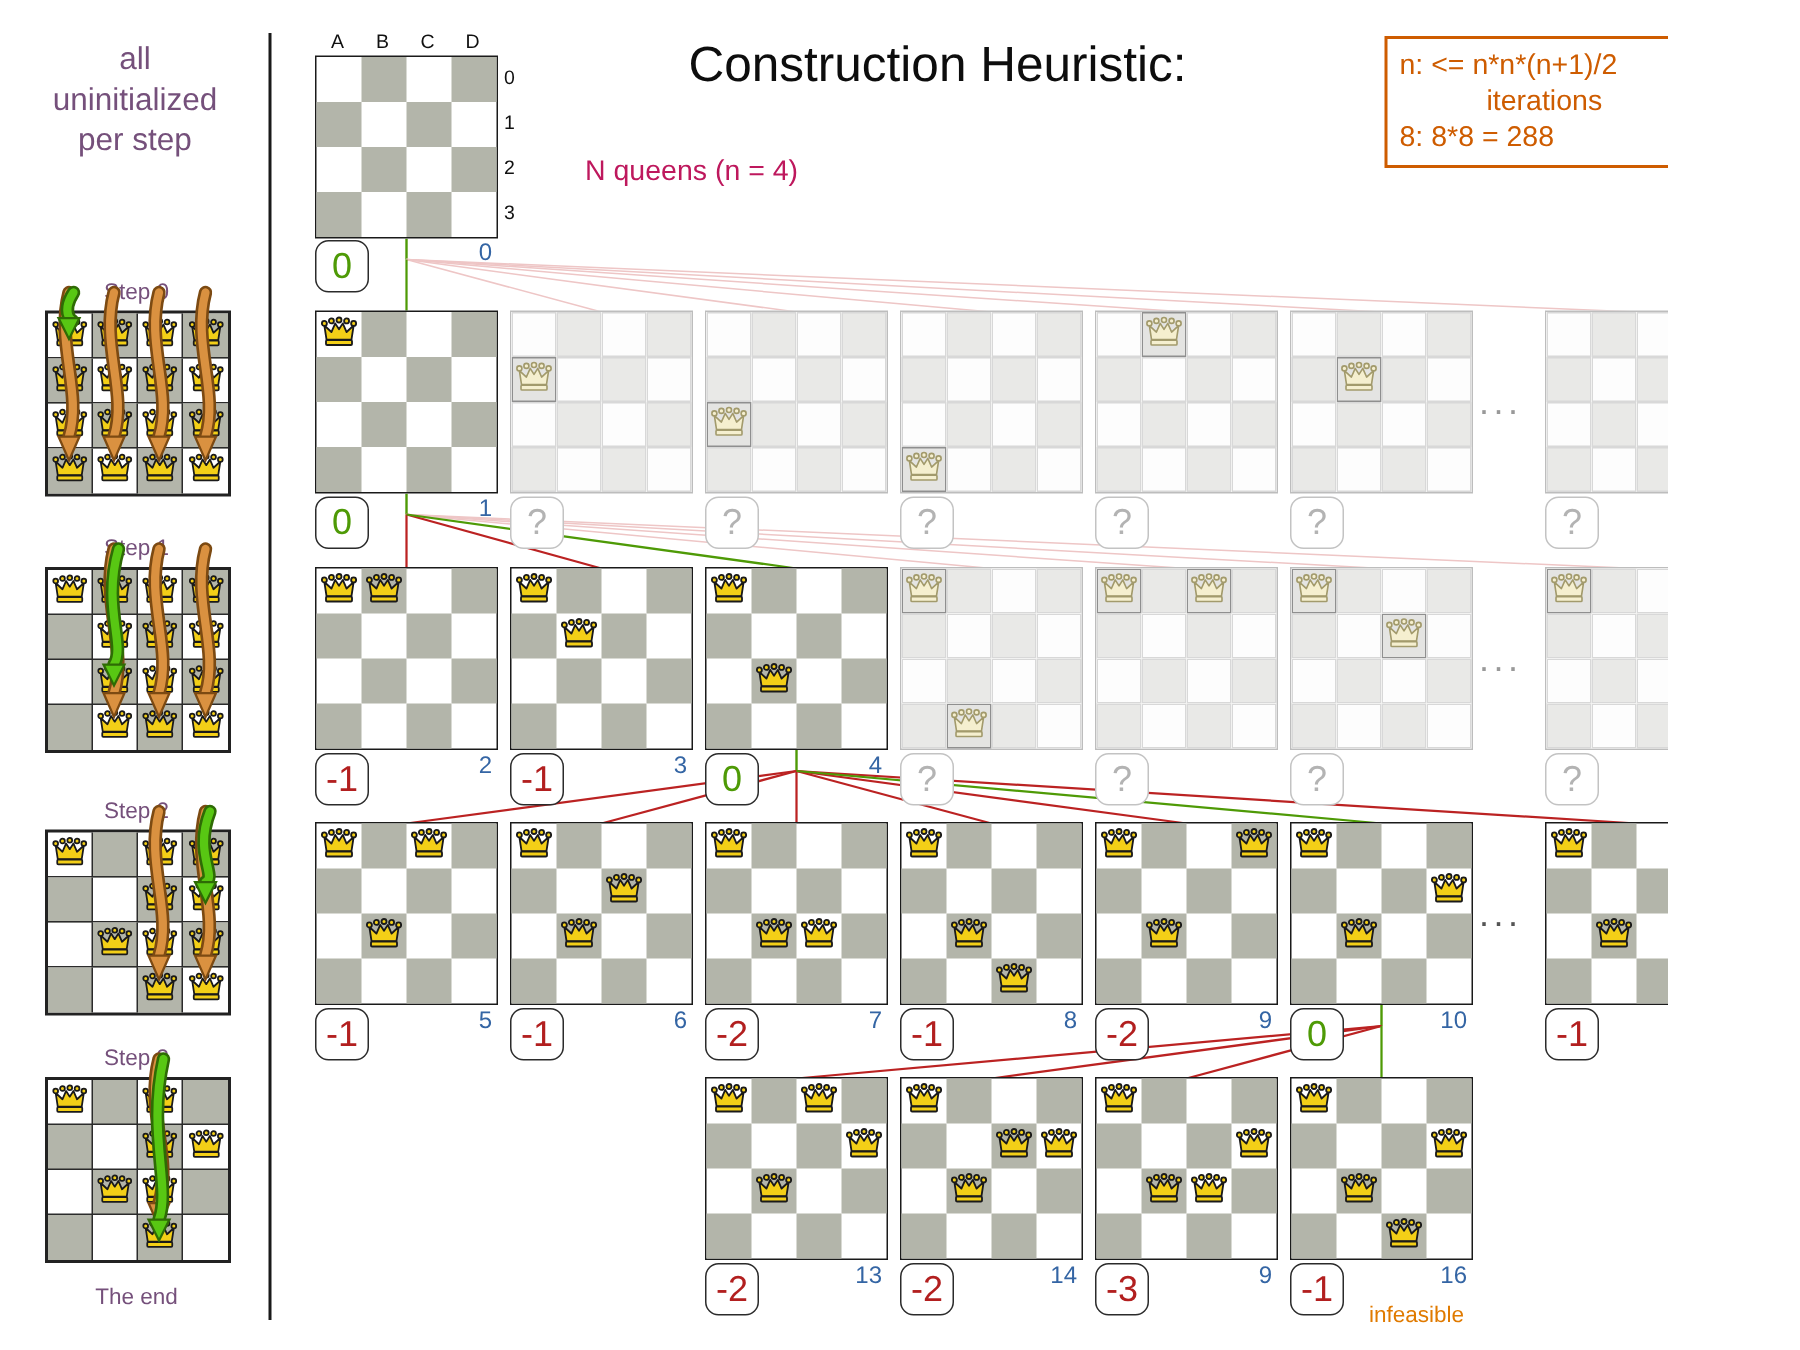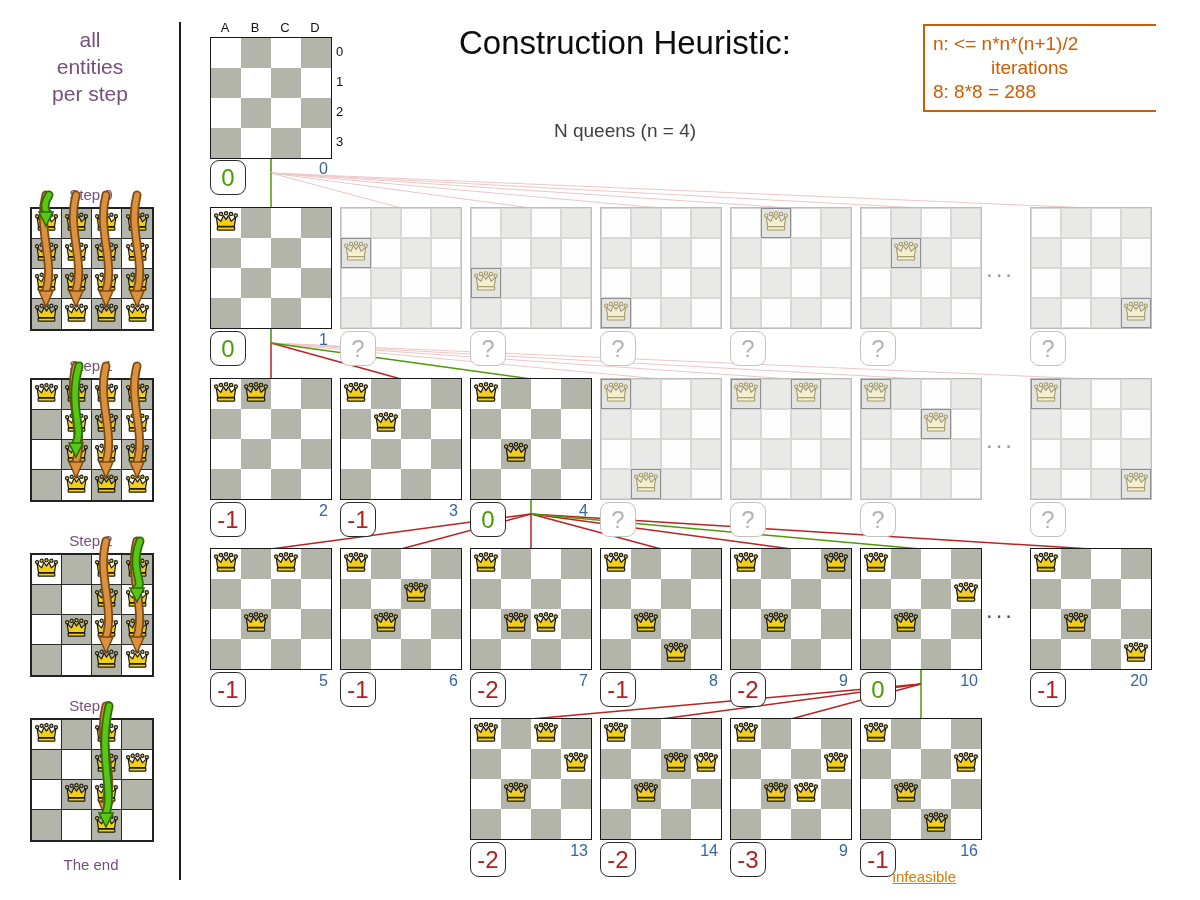--- a/index.html
+++ b/index.html
@@ -1,27 +1,27 @@
 <!DOCTYPE html>
 <html><head>
 <meta charset="utf-8">
 <style>
   html,body{margin:0;padding:0;background:#fff;}
   #page{position:relative;width:1112px;height:900px;background:#fff;overflow:hidden;
-        font-family:"Liberation Sans", sans-serif;color:#111;padding-left:44px;}
+        font-family:"Liberation Sans", sans-serif;color:#111;}
   .abs{position:absolute;}
   
   #sidebar-intro{left:4px;top:26px;width:172px;text-align:center;
      font-size:21px;line-height:27px;color:#75507b;}
   #divider{left:179px;top:22px;width:2px;height:858px;background:#1a1a1a;}
   .step-label{width:122px;text-align:center;font-size:15px;color:#75507b;}
   #end-label{left:30px;top:856px;width:122px;text-align:center;font-size:15px;color:#75507b;}
   
   #title{left:390px;top:22px;width:470px;text-align:center;font-size:33px;line-height:42px;color:#0d0d0d;}
-  #subtitle{left:390px;top:120px;width:470px;text-align:center;font-size:19px;color:#404040;}
+  #subtitle{left:390px;top:104px;width:470px;text-align:left;font-size:19px;color:#be185d;}
   #note-box{left:923px;top:24px;width:240px;border:2px solid #ce5c00;color:#ce5c00;
      font-size:19px;line-height:24px;padding:6px 8px;}
   #note-box .indent{padding-left:58px;}
   #infeasible{font-size:15px;color:#e07a00;position:absolute;width:118px;text-align:right;}
   
   .board{position:absolute;width:120px;height:120px;border:1px solid #1a1a1a;
      display:grid;grid-template-columns:repeat(4,30px);grid-template-rows:repeat(4,30px);background:#fff;}
   .board .cell{position:relative;display:flex;align-items:center;justify-content:center;}
   .board .cell.dark{background:#b3b5aa;}
   .board.faded{border-color:#bdbdbd;}
@@ -44,21 +44,21 @@
   #tree-lines{position:absolute;left:0;top:0;pointer-events:none;}
   .arrow-svg{position:absolute;pointer-events:none;overflow:visible;}
 </style>
 </head>
 <body>
 
 <div id="page">
 
   <div class="abs" id="sidebar-intro">
     <div>all</div>
-    <div>entities</div>
+    <div>uninitialized</div>
     <div>per step</div>
   </div>
 
   <div class="abs" id="divider"></div>
 
   <div class="abs" id="title">
     <div>Construction Heuristic:</div>
   </div>
   <div class="abs" id="subtitle">N queens (n = 4)</div>
 
@@ -1197,21 +1197,21 @@
               <circle cx="11" cy="5.2" r="2.3"></circle>
               <circle cx="18" cy="4.4" r="2.3"></circle>
     <circle cx="25" cy="5.2" r="2.3"></circle>
               <circle cx="31.5" cy="7.5" r="2.3"></circle>
             </svg></span>
         </div>
         <div class="cell"></div>
       </div>
       <div class="badge red" style="left: 860px; top: 842px;">-1</div>
       <div class="iter" style="left: 948px; top: 842px;">16</div>
-      <div id="infeasible" style="left: 838px; top: 868px; text-decoration: underline;">infeasible</div>
+      <div id="infeasible" style="left: 858px; top: 868px;">infeasible</div>
       <div class="step-label" style="position: absolute; left: 30px; top: 186px; width: 122px;">Step 0</div>
       <div class="board mini" style="left: 30px; top: 207px;">
         <div class="cell" style="border-right: 1px solid rgb(43, 43, 43); border-bottom: 1px solid rgb(43, 43, 43);">
           <span><svg class="qn" width="25" height="21" viewBox="0 0 36 30">
     <path d="M6.5 22.5 L4.5 9.5 L11 15.5 L14.5 7.5 L18 13 L21.5 7.5 L25 15.5 L31.5 9.5 L29.5 22.5 Z"></path>
     <rect x="6" y="23" width="24" height="4.5" rx="1"></rect>
     <circle cx="4.5" cy="7.5" r="2.3"></circle>
               <circle cx="11" cy="5.2" r="2.3"></circle>
               <circle cx="18" cy="4.4" r="2.3"></circle>
     <circle cx="25" cy="5.2" r="2.3"></circle>

